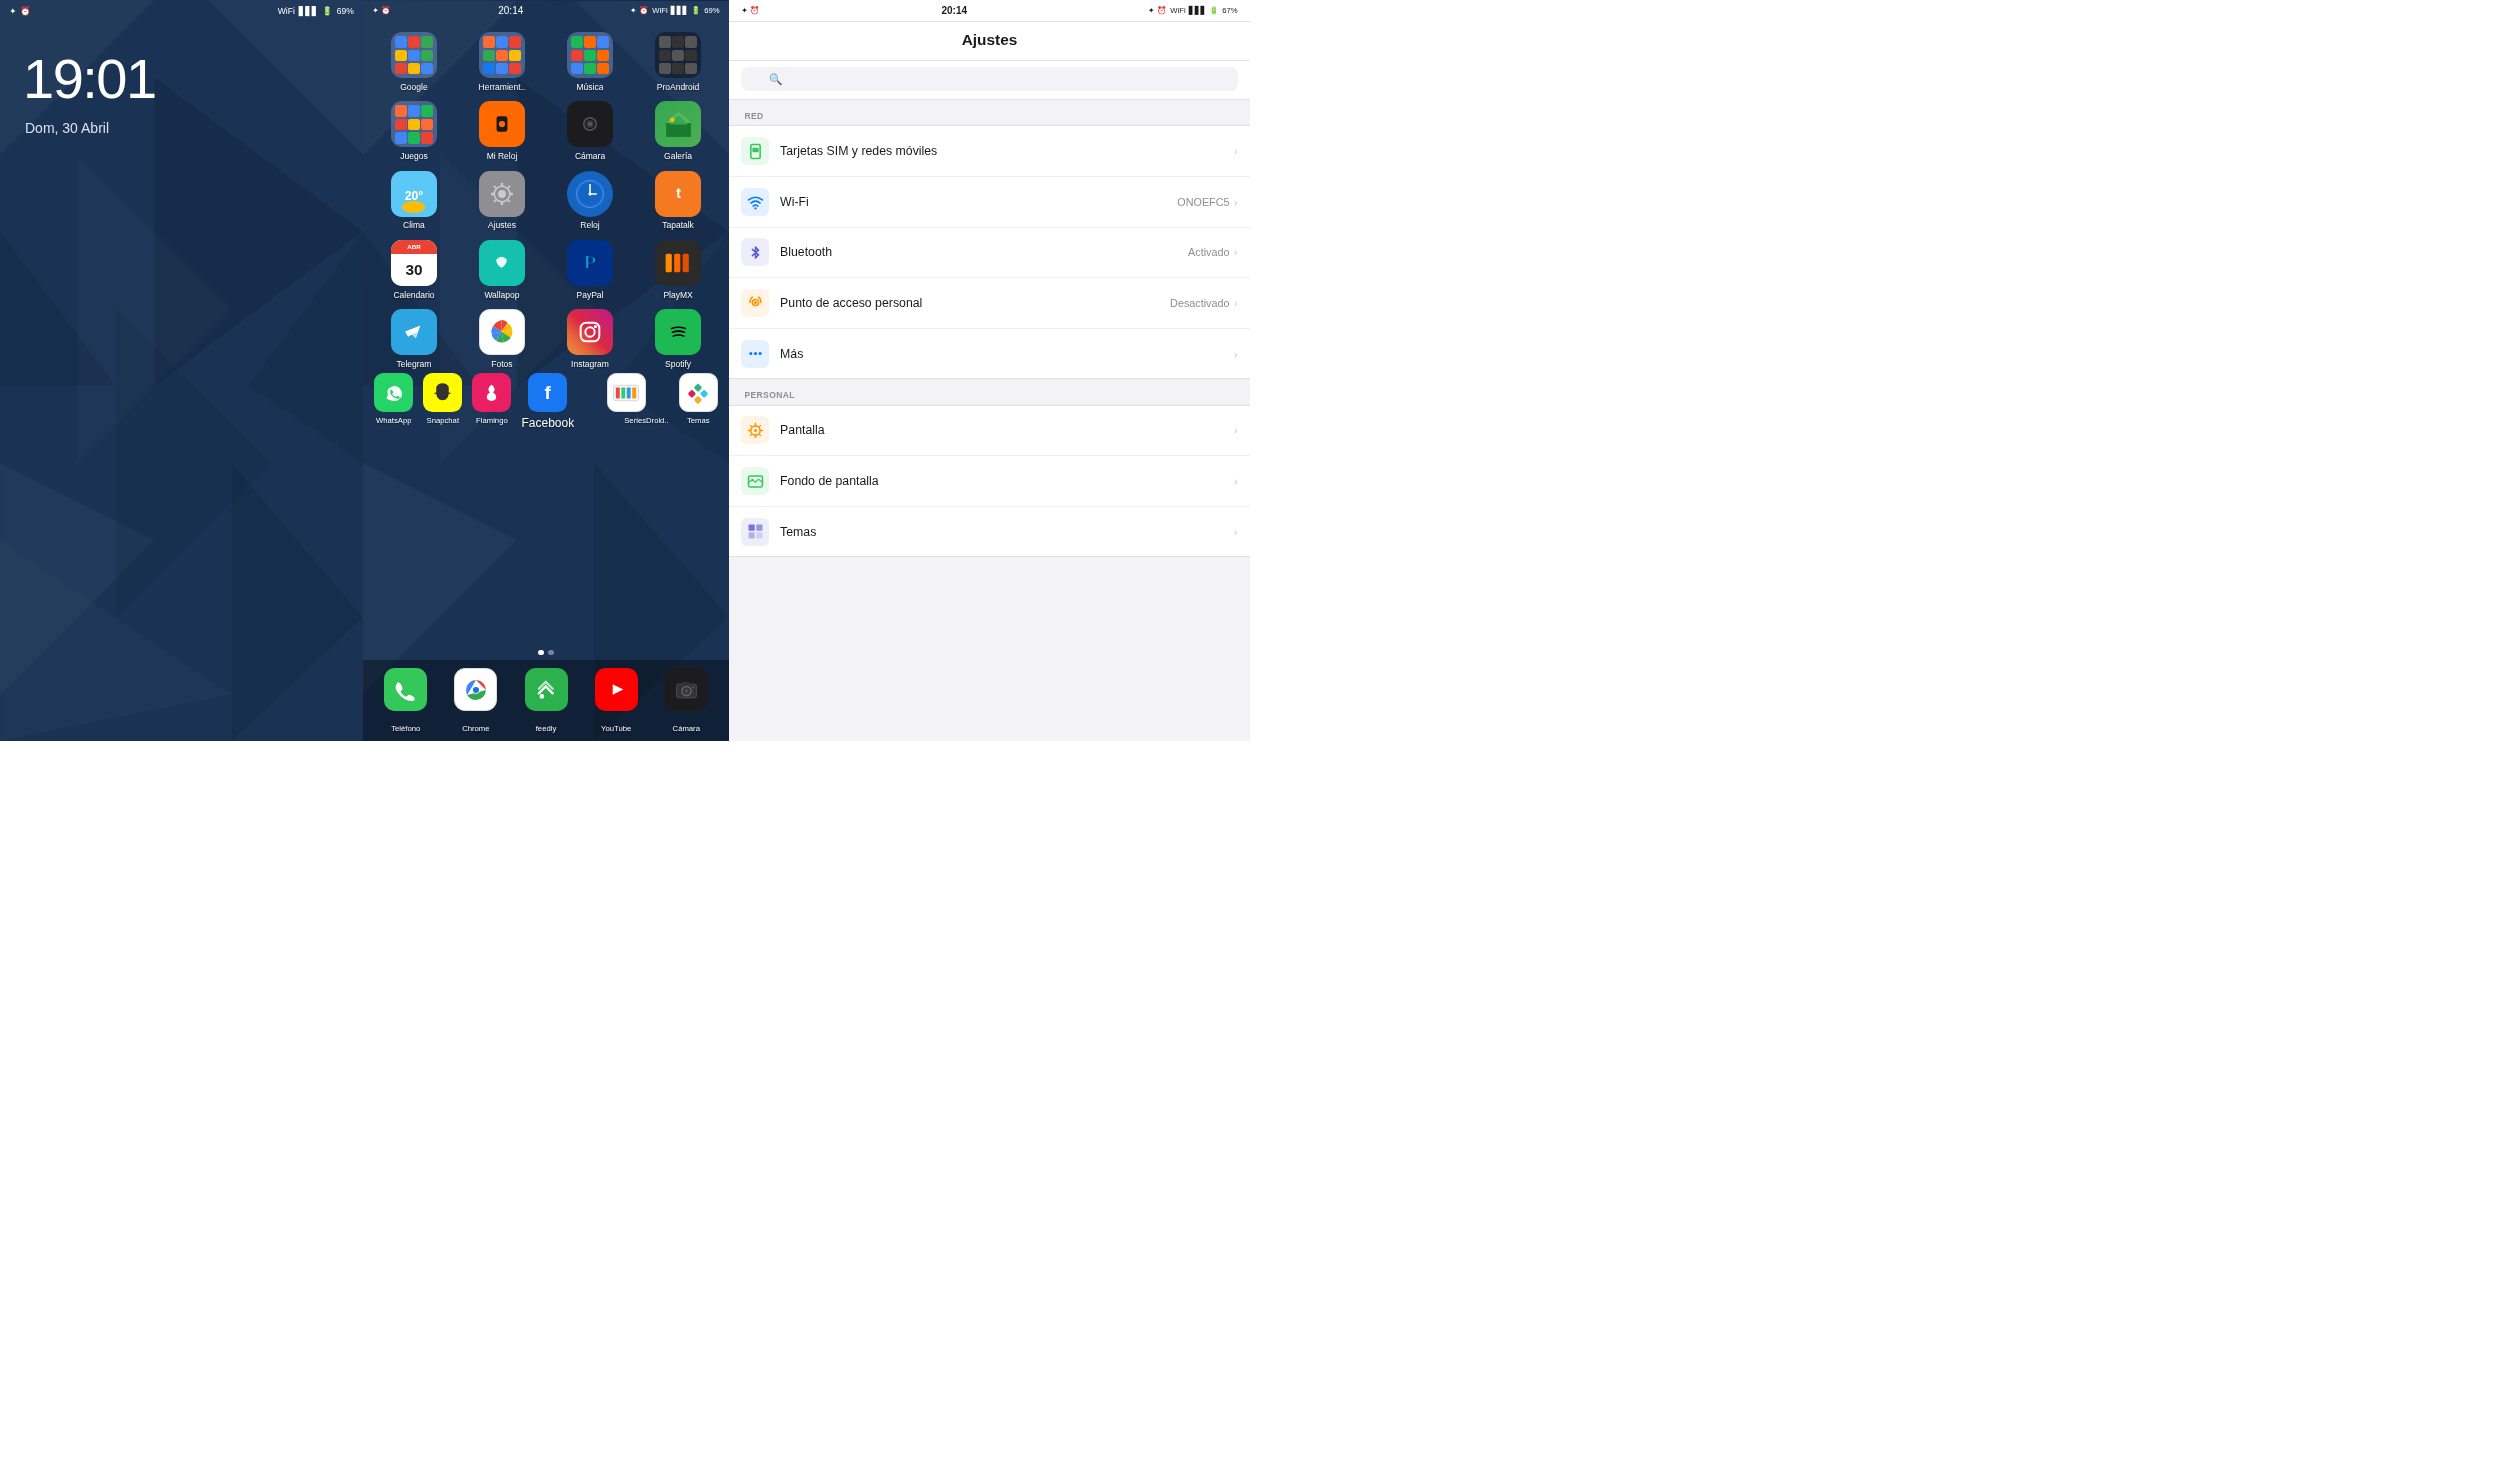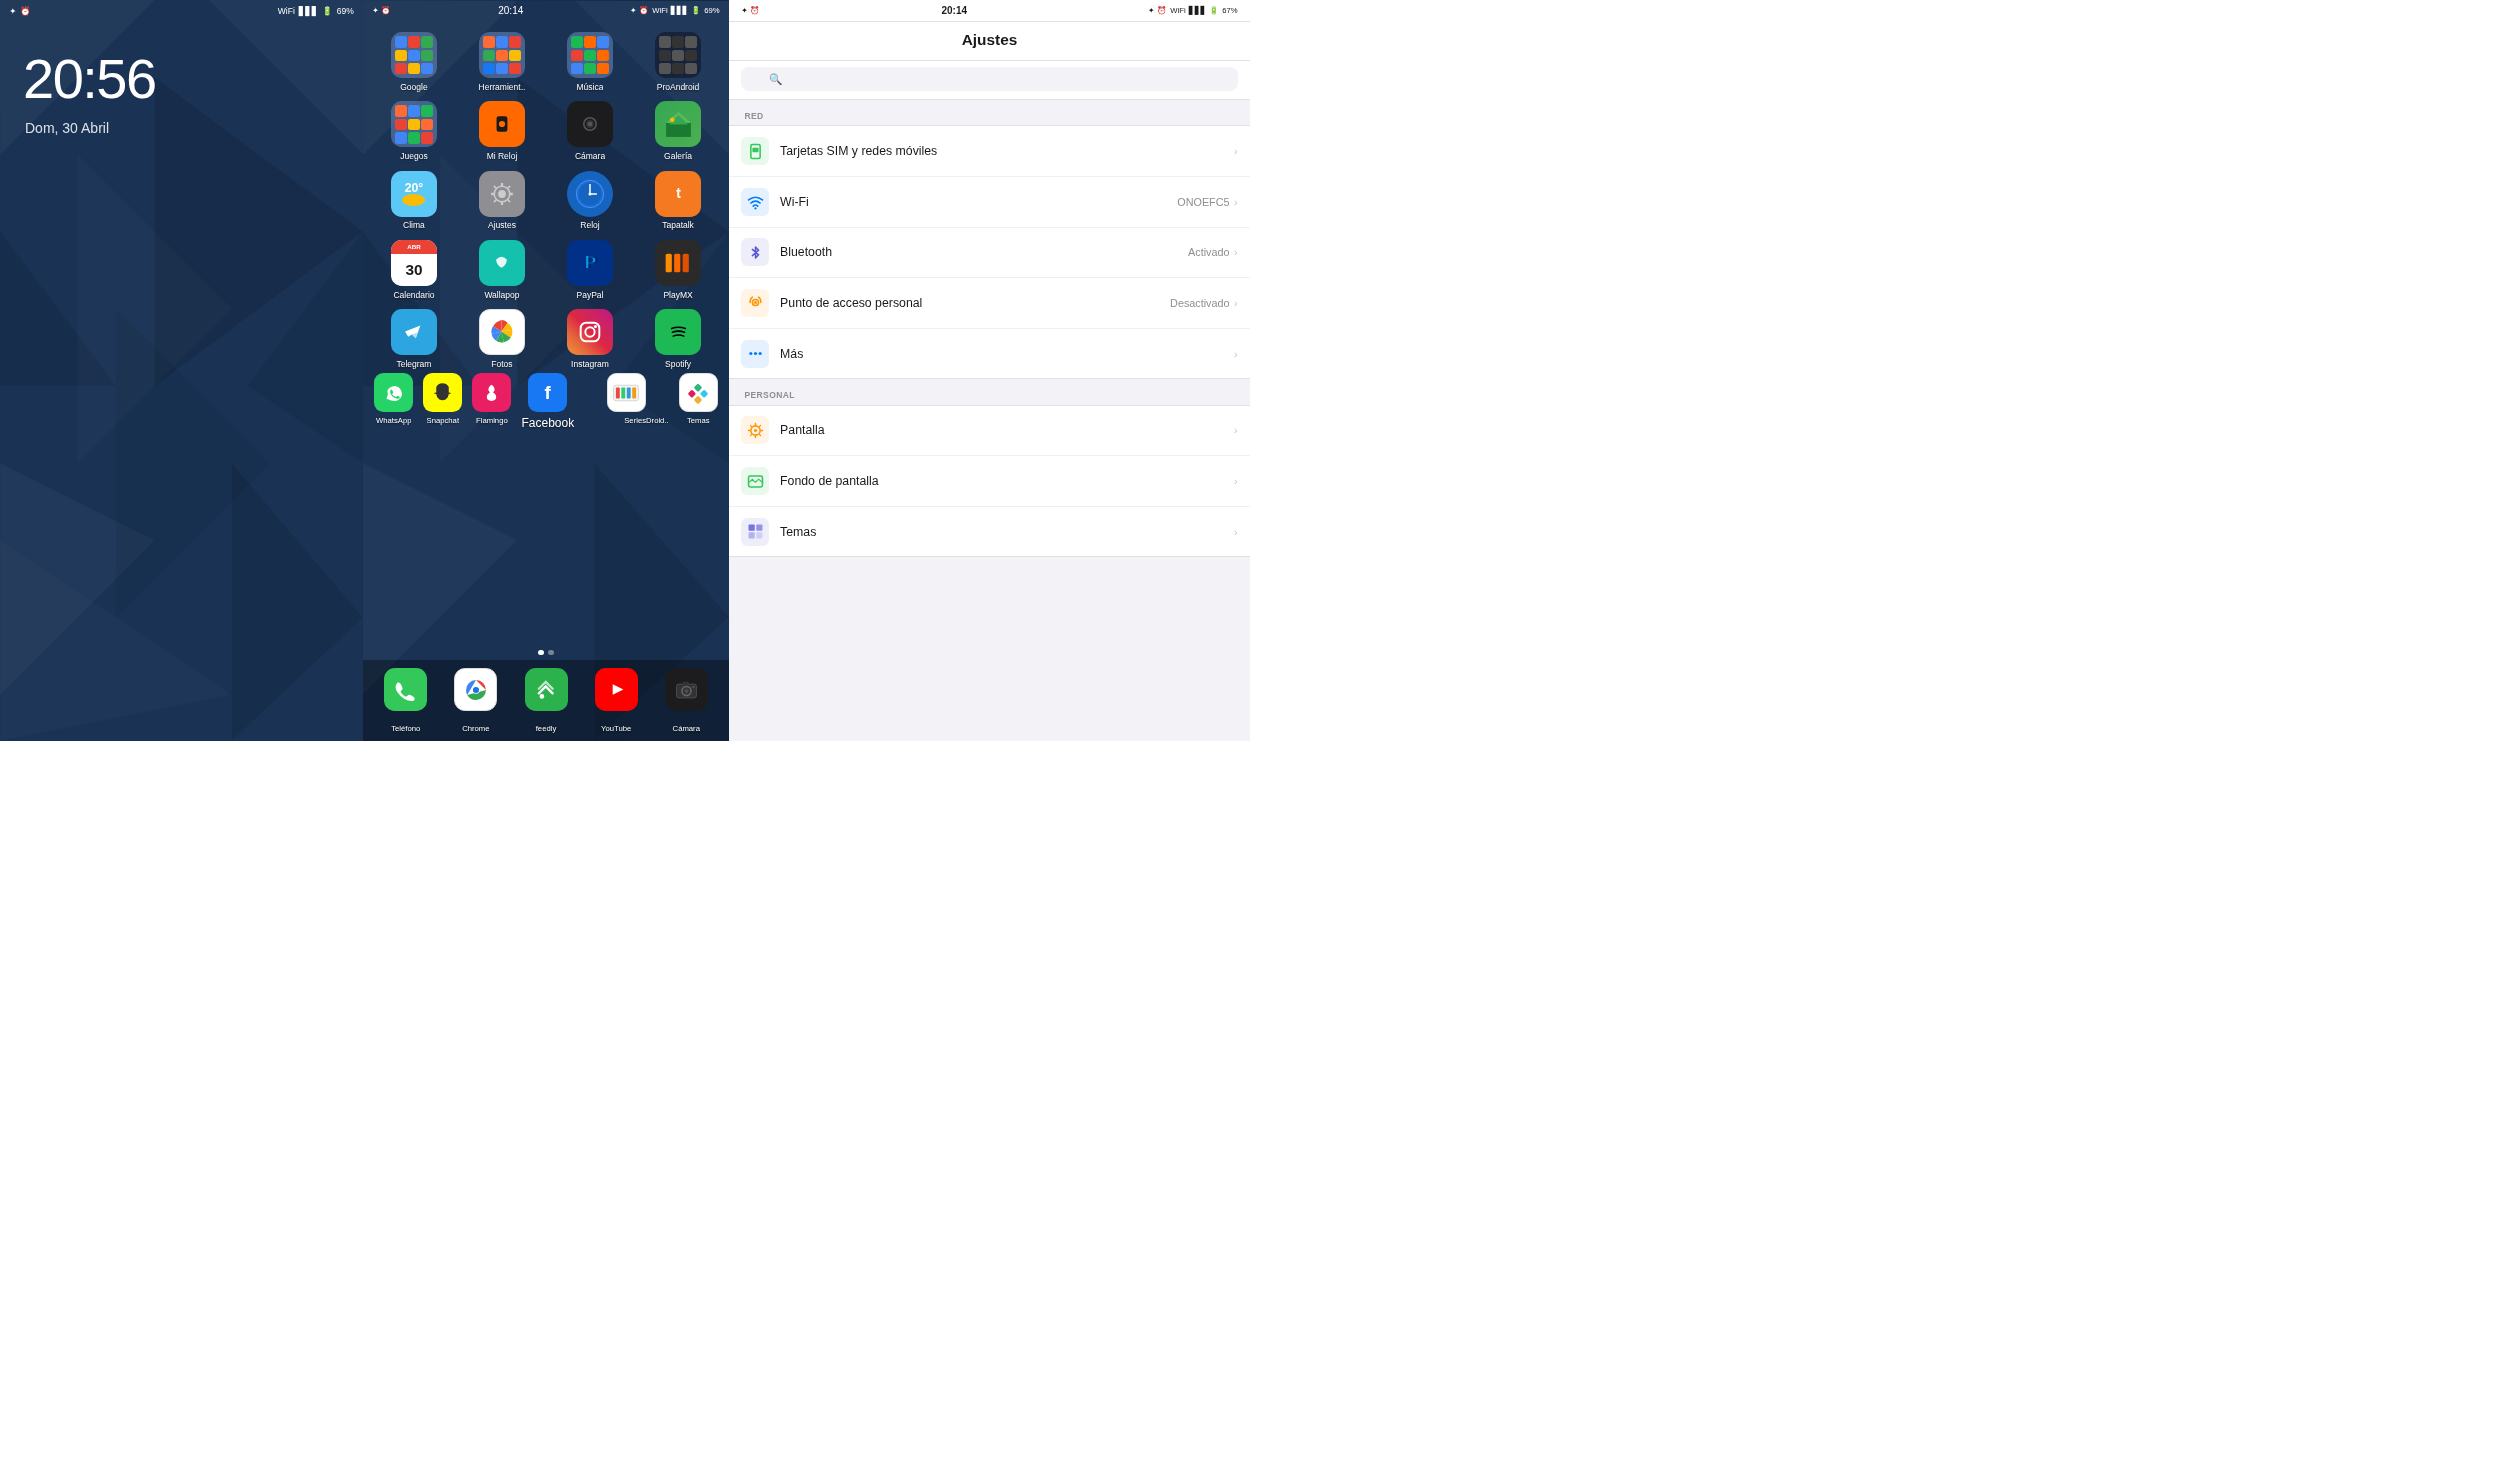--- a/index.html
+++ b/index.html
@@ -334,21 +334,21 @@
       <span>⏰</span>
     </div>
     <div style="display:flex;gap:3.9px;align-items:center;font-size:8.5px;color:white;">
       <span>WiFi</span>
       <span>▋▋▋</span>
       <span>🔋</span>
       <span>69%</span>
     </div>
   </div>
 
-  <div class="lock-time">20:56</div>
+  <div class="lock-time">19:01</div>
   <div class="lock-date">Dom, 30 Abril</div>
 </div>
 
 <div class="home-screen">
   <div class="tri-bg">
     <svg viewBox="0 0 475 960" xmlns="http://www.w3.org/2000/svg">
       <rect width="475" height="960" fill="#1a3355"></rect>
       <polygon points="0,0 200,0 0,200" fill="rgba(255,255,255,0.04)"></polygon>
       <polygon points="475,0 275,0 475,200" fill="rgba(255,255,255,0.03)"></polygon>
       <polygon points="0,300 150,500 0,500" fill="rgba(0,0,0,0.1)"></polygon>
@@ -493,21 +493,21 @@
           <circle cx="12" cy="14" r="3" fill="#fbbc05"></circle>
         </svg>
       </div>
       <span class="app-label">Galería</span>
     </div>
   </div>
 
   <div class="app-grid" style="margin-top:1.5px;">
 
     <div class="app-icon-wrap">
-      <div class="app-icon icon-clima" style="border-radius:10.8px;flex-direction:column;padding:3.9px;gap:0;">
+      <div class="app-icon icon-clima" style="border-radius:10.8px;flex-direction:column;padding:3.9px;gap:0;justify-content:flex-end;">
         <div style="color:white;font-size:12.3px;font-weight:bold;">20°</div>
         <div style="width:23px;height:11.6px;background:#fbbc05;border-radius:50%;margin-top:-1.5px;"></div>
       </div>
       <span class="app-label">Clima</span>
     </div>
 
     <div class="app-icon-wrap">
       <div class="app-icon icon-ajustes" style="border-radius:10.8px;">
         <svg width="28" height="28" viewBox="0 0 36 36">
           <circle cx="18" cy="18" r="10" fill="none" stroke="#ccc" stroke-width="2"></circle>

